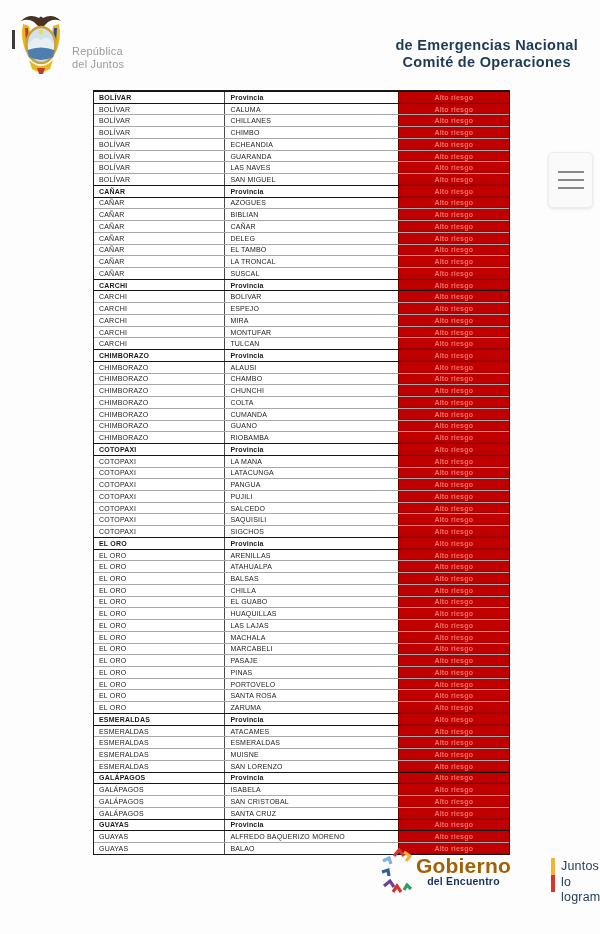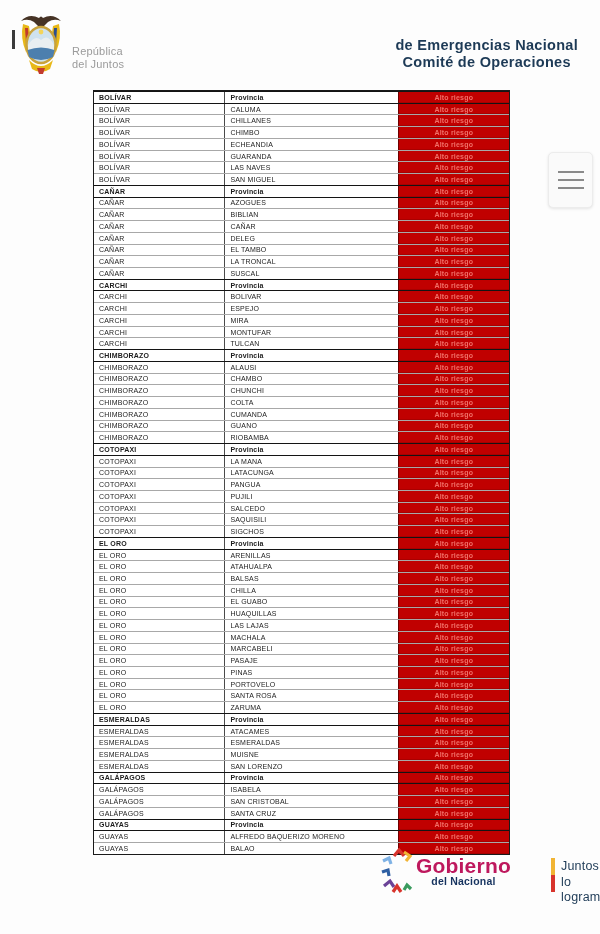--- a/index.html
+++ b/index.html
@@ -59,21 +59,21 @@
     width:112px; justify-content:center;
     background:var(--risk-bg); color:var(--risk-text);
     border-left:1px solid #6e0000; font-weight:bold;
     box-shadow:inset 0 -1px 0 rgba(0,0,0,0.12);
   }
 
   
   .footer { position:absolute; left:380px; top:846px; width:215px; height:62px; }
   .burst { position:absolute; left:0; top:2px; }
   .brand-text { position:absolute; left:36px; top:9px; text-align:center; }
-  .brand-main { color:#be185d; font-weight:bold; font-size:21px; line-height:21px; letter-spacing:0.2px; }
+  .brand-main { color:#a16207; font-weight:bold; font-size:21px; line-height:21px; letter-spacing:0.2px; }
   .brand-sub  { color:#16335f; font-weight:bold; font-size:10.5px; line-height:11px; letter-spacing:0.2px; }
   .divider { position:absolute; left:171px; top:12px; width:3.5px; height:34px; }
   .divider .d-top { width:100%; height:17px; background:var(--divider-yellow); }
   .divider .d-bot { width:100%; height:17px; background:var(--divider-red); }
   .tagline {
     position:absolute; left:181px; top:13px;
     color:#1d3a56; font-size:12.5px; line-height:15.5px; letter-spacing:0.2px;
   }
 </style>
 </head>
@@ -454,21 +454,21 @@
         <path d="M3,13 L9,10 L11,16" stroke="#7fb2e5"></path>
         <path d="M2,24 L8,22 L9,28" stroke="#2e5fa3"></path>
         <path d="M4,38 L10,33 L14,39" stroke="#6b4397"></path>
         <path d="M13,44 L17,38 L21,44" stroke="#d8342c"></path>
         <path d="M24,42 L27,37 L31,41" stroke="#3a9b5e"></path>
       </g>
     </svg>
   </div>
   <div class="brand-text">
     <div class="brand-main">Gobierno</div>
-    <div class="brand-sub">del Nacional</div>
+    <div class="brand-sub">del Encuentro</div>
   </div>
   <div class="divider">
     <div class="d-top"></div>
       <div class="d-bot"></div>
   </div>
   <div class="tagline">
     <div>Juntos</div>
     <div>lo logramos</div>
   </div>
 </div>

